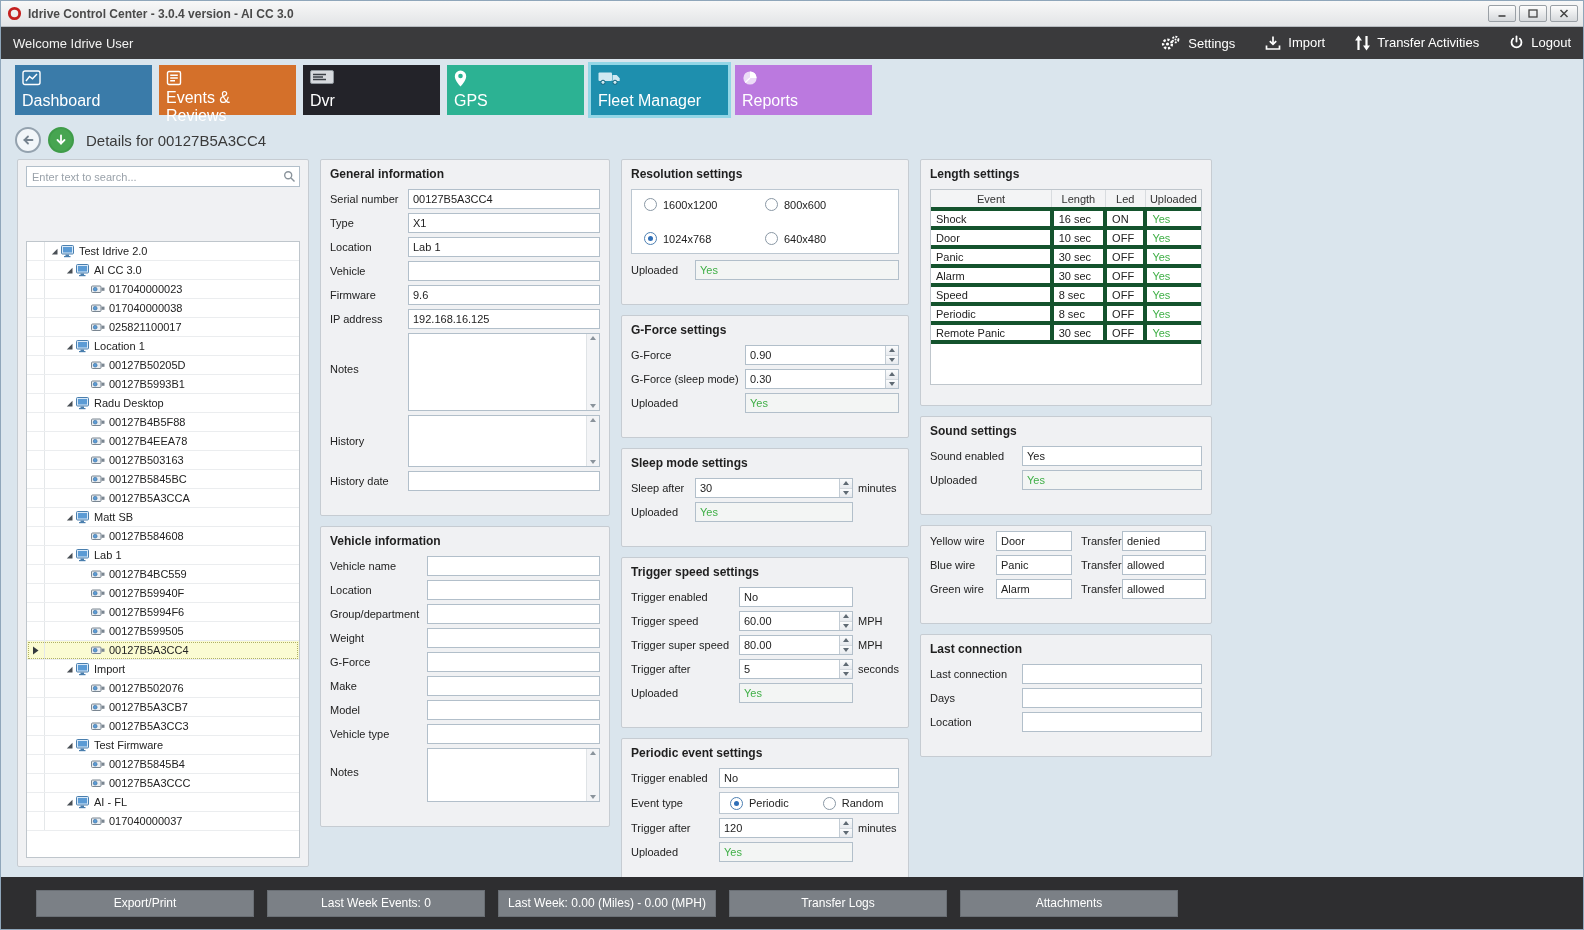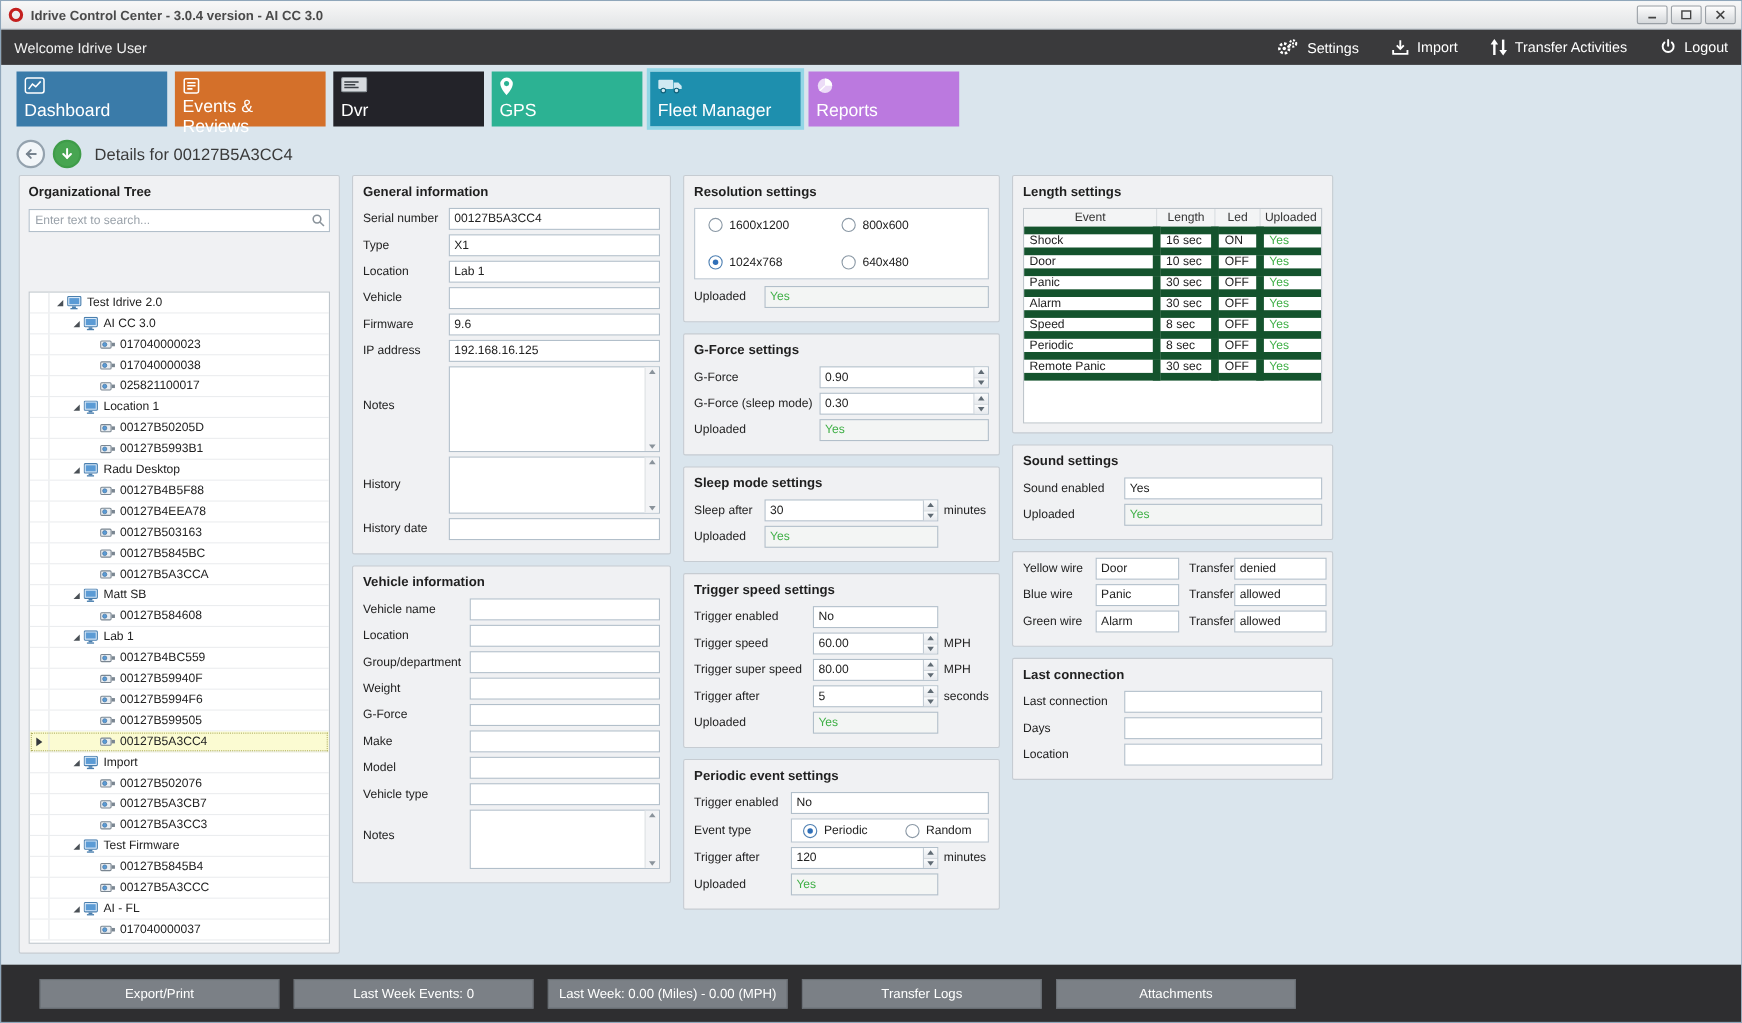--- a/index.html
+++ b/index.html
@@ -41,21 +41,21 @@
   .details-header { height:34px; display:flex; align-items:center; gap:7px; padding:2px 14px; }
   .circle-btn { width:26px; height:26px; border-radius:50%; display:flex; align-items:center; justify-content:center; cursor:pointer; }
   .circle-btn.back { border:2px solid #94a2ae; background:#f2f6f9; }
   .circle-btn.down { border:2px solid #3f9c49; background:#47a551; }
   .details-title { font-size:15px; color:#3a3a3a; margin-left:5px; }
 
   
   .content { height:722px; display:flex; gap:11px; padding:2px 0 0 16px; align-items:flex-start; }
   .col { display:flex; flex-direction:column; gap:10px; }
 
-  .groupbox { background:#f0f1f3; border:1px solid #c6ccd2; border-radius:2px; padding:5px 9px 8px; width:100%; }
+  .groupbox { background:#f0f1f3; border:1px solid #c6ccd2; border-radius:2px; padding:5px 9px 20px; width:100%; }
   .gb-title { font-weight:bold; font-size:12px; color:#1f1f1f; padding:2px 0 8px; }
 
   .form-row { display:flex; align-items:center; margin-bottom:4px; }
   .form-row.top { align-items:flex-start; }
   .form-row label { flex:none; font-size:11px; color:#222; padding-right:4px; }
   .tb { flex:1; height:20px; border:1px solid #b2bfca; background:#fff; padding:0 4px; font-size:11px;
     font-family:"Liberation Sans", sans-serif; color:#222; min-width:0; }
   .tb.green { color:var(--green); background:#f3f5f4; }
   textarea.tb { resize:none; padding:2px 16px 2px 4px; }
   .ta-wrap { position:relative; flex:1; display:flex; }
@@ -108,21 +108,21 @@
   .tree-ind { flex:none; height:1px; }
   .tree-arrow { width:12px; flex:none; display:flex; align-items:center; justify-content:center; }
   .tree-icon { width:16px; flex:none; display:flex; align-items:center; justify-content:center; margin-right:3px; }
   .tree-label { white-space:nowrap; }
 
   
   .lt-wrap { background:#fff; border:1px solid #bfc6cc; height:196px; overflow:hidden; }
   .lt { width:100%; border-collapse:collapse; font-size:11px; }
   .lt th { background:#f3f4f5; border:1px solid #d8dcdf; border-top:none; font-weight:normal; color:#333;
     height:19px; padding:0 4px; text-align:center; }
-  .lt td { border:7px solid #14532d; height:19px; padding:0 5px; color:#222; }
+  .lt td { border:4px solid #14532d; height:19px; padding:0 5px; color:#222; }
   .lt th:first-child, .lt td:first-child { border-left:none; }
   .lt th:last-child, .lt td:last-child { border-right:none; }
   .lt td.green { color:var(--green); }
   .lt col.c1{width:46%} .lt col.c2{width:20%} .lt col.c3{width:15%} .lt col.c4{width:19%}
 
   
   .wire-row label { width:66px; }
   .wire-field { flex:none; width:76px; }
   .transfer-lbl { width:50px !important; padding-left:9px; }
   .transfer-field { flex:none; width:84px; }
@@ -273,21 +273,20 @@
         <path d="M7 2.5v8"></path>
         <path d="M3.5 7L7 10.5L10.5 7"></path>
       </svg>
   </div>
   <span class="details-title">Details for 00127B5A3CC4</span>
 </div>
 
 <div class="content">
 
   <div class="groupbox tree-panel">
-    <div class="gb-title">Organizational Tree</div>
     <div class="tree-search">
       <input placeholder="Enter text to search..." style="">
       <span class="search-icon">
         <svg width="13" height="13" viewBox="0 0 13 13" fill="none" stroke="#8a939b" stroke-width="1.4">
             <circle cx="5.2" cy="5.2" r="3.5"></circle>
             <path d="M8 8l3.5 3.5"></path>
           </svg>
       </span>
     </div>
     <div class="tree-body">

